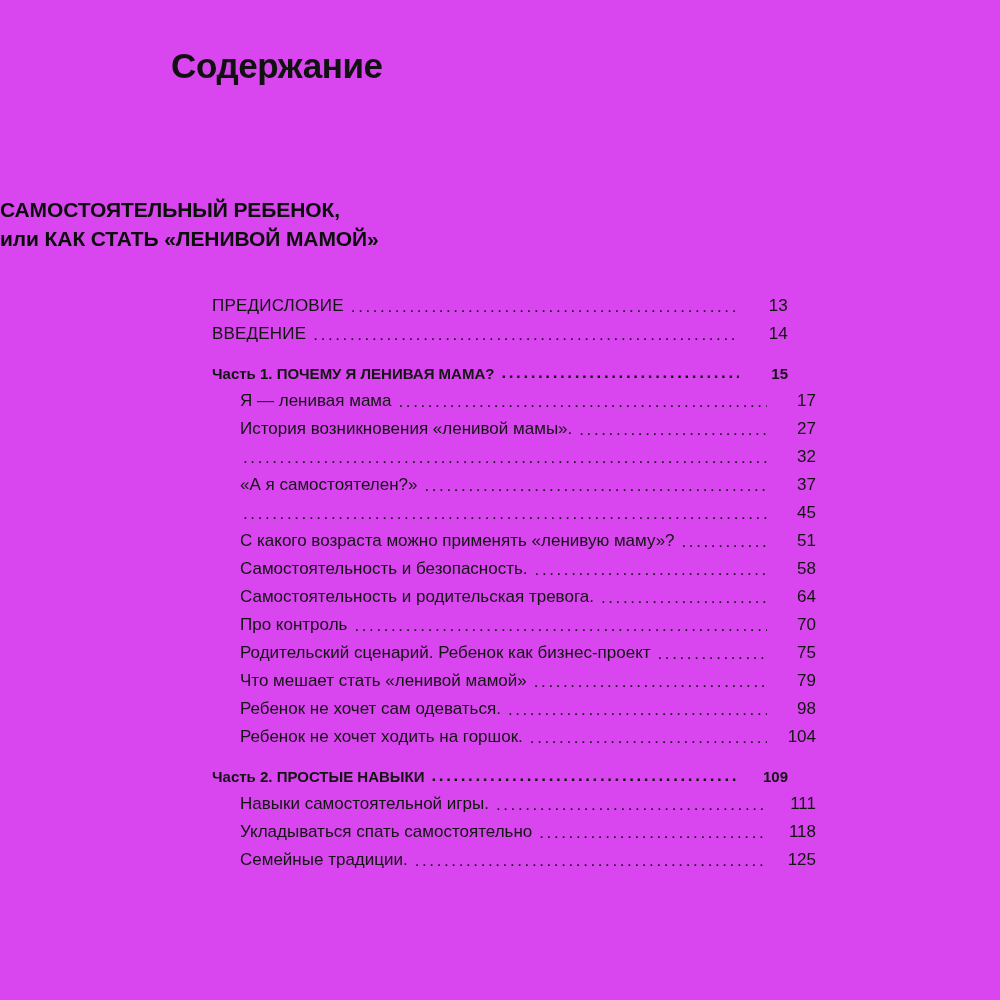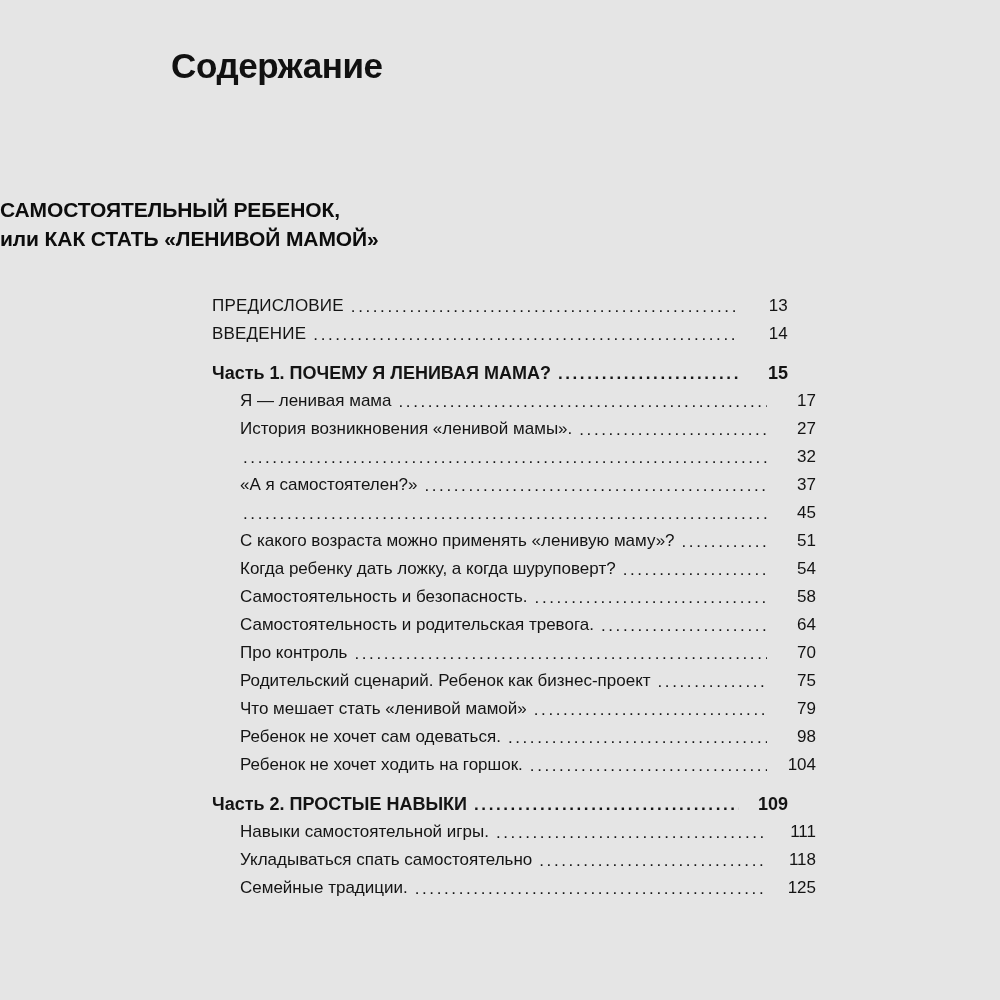--- a/index.html
+++ b/index.html
@@ -11,21 +11,21 @@
     width: 1000px;
     height: 1000px;
     overflow: hidden;
     font-family: "Liberation Sans", "DejaVu Sans", sans-serif;
     color: #111111;
     position: relative;
   }
   .page {
     position: absolute;
     inset: 0;
-    background: #e5e5e5;
+    background: #d946ef;
   }
   
   .toc-title {
     position: absolute;
     left: 171px;
     top: 22px;
     font-size: 35px;
     font-weight: bold;
     letter-spacing: -0.4px;
     color: #111111;
@@ -59,21 +59,21 @@
     display: flex;
     align-items: center;
     width: 100%;
     height: 28px;
     font-size: 17px;
     color: #141414;
     white-space: nowrap;
   }
   .toc-entry.level-part {
     font-weight: bold;
-    font-size: 18px;
+    font-size: 15px;
     margin-top: 11px;
   }
   .toc-entry.level-front {
     font-weight: normal;
     letter-spacing: 0.2px;
   }
   .toc-entry.level-chapter {
     padding-left: 28px;
     font-weight: normal;
   }
@@ -160,25 +160,20 @@
       <div class="toc-entry level-chapter">
         <span class="entry-leader"></span>
         <span class="entry-page">45</span>
       </div>
       <div class="toc-entry level-chapter">
         <span class="entry-label">С какого возраста можно применять «ленивую маму»?</span>
         <span class="entry-leader"></span>
         <span class="entry-page">51</span>
       </div>
       <div class="toc-entry level-chapter">
-        <span class="entry-label">Когда ребенку дать ложку, а когда шуруповерт?</span>
-        <span class="entry-leader"></span>
-        <span class="entry-page">54</span>
-      </div>
-      <div class="toc-entry level-chapter">
         <span class="entry-label">Самостоятельность и безопасность.</span>
         <span class="entry-leader"></span>
         <span class="entry-page">58</span>
       </div>
       <div class="toc-entry level-chapter">
         <span class="entry-label">Самостоятельность и родительская тревога.</span>
         <span class="entry-leader"></span>
         <span class="entry-page">64</span>
       </div>
       <div class="toc-entry level-chapter">

